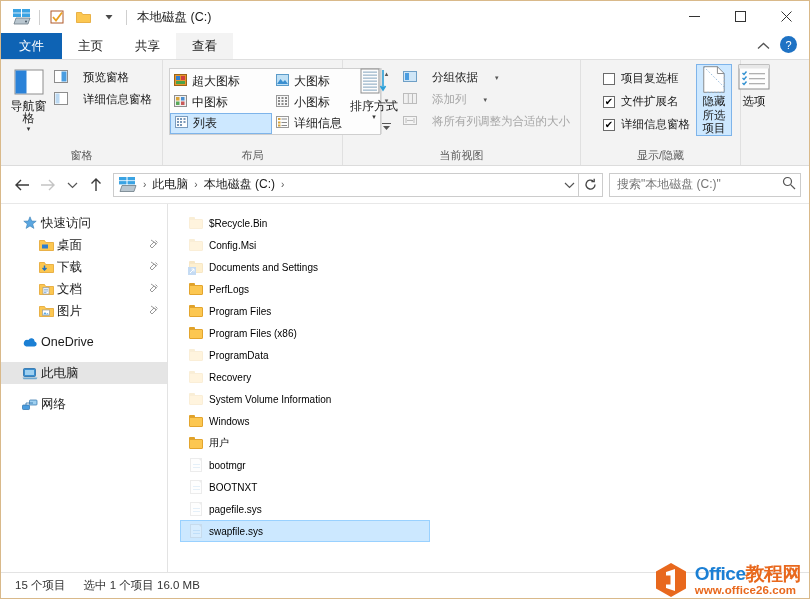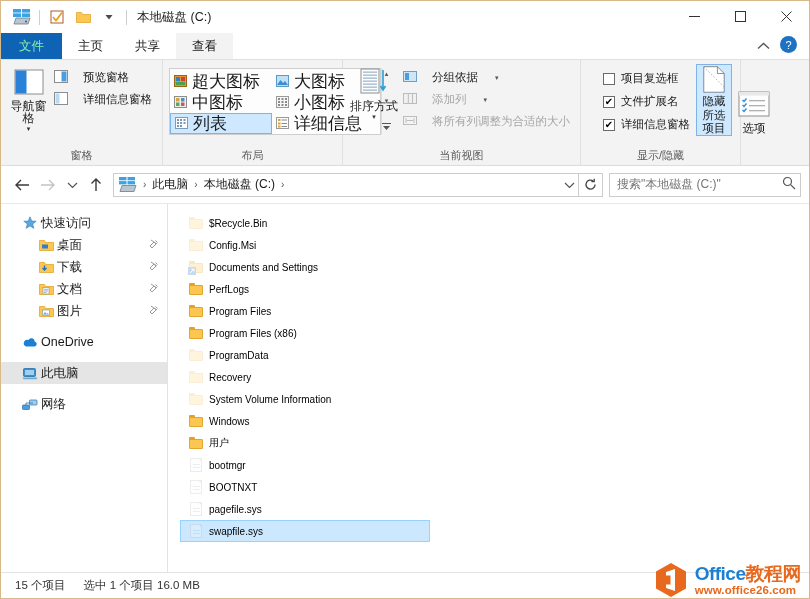--- a/index.html
+++ b/index.html
@@ -48,21 +48,21 @@
     display: flex; align-items: flex-end;
     background: #ffffff;
     position: relative;
   }
   .tab {
     height: 26px; padding: 0 16px;
     display: flex; align-items: center; justify-content: center;
     font-size: 12.5px; color: #1a1a1a;
     white-space: nowrap;
   }
-  .tab.file { background: #0e63b4; color: #86efac; padding: 4px 18px; }
+  .tab.file { background: #0e63b4; color: #ffffff; padding: 4px 18px; }
   .tab.active { background: #f3f3f3; }
   .tab-right {
     margin-left: auto; display: flex; align-items: center;
     gap: 10px; padding-right: 12px; height: 26px;
   }
 
   
   .ribbon {
     height: 107px; min-height: 107px;
     background: #f3f3f3;
@@ -101,21 +101,21 @@
   .smallitem .caret { font-size: 7px; color: #555; margin-left: 2px; }
 
   .viewgrid {
     display: grid; grid-template-columns: 102px 108px;
     gap: 0px; padding-top: 2px;
     border: 1px solid #cfcfcf; background: #fdfdfd;
   }
   .viewcell {
     display: flex; align-items: center; gap: 5px;
     height: 21px; padding: 0 4px;
-    font-size: 17px; color: #1a1a1a; white-space: nowrap;
+    font-size: 12px; color: #1a1a1a; white-space: nowrap;
   }
   .viewcell.sel { background: #cde8ff; border: 1px solid #7eb4ea; }
   .viewscroll {
     width: 14px; display: flex; flex-direction: column;
     justify-content: space-between; align-items: center;
     border-left: 1px solid #dcdcdc; padding: 2px 0;
     font-size: 7px; color: #555;
   }
 
   .checkitems { display: flex; flex-direction: column; gap: 2px; padding-top: 4px; }
@@ -130,21 +130,21 @@
   }
   .togglebtn {
     width: 62px; height: 72px;
     display: flex; flex-direction: column; align-items: center; justify-content: center;
     gap: 1px;
     background: #cde8ff; border: 1px solid #7eb4ea;
   }
   .togglebtn .lbl { font-size: 11.5px; color: #1a1a1a; text-align: center; line-height: 13px; }
   .optbtn {
     width: 60px; height: 72px;
-    display: flex; flex-direction: column; align-items: center; justify-content: flex-end;
+    display: flex; flex-direction: column; align-items: center; justify-content: flex-start;
     gap: 4px;
   }
   .optbtn .lbl { font-size: 11.5px; color: #1a1a1a; }
 
   
   .addrbar {
     height: 38px; min-height: 38px;
     background: #ffffff;
     display: flex; align-items: center;
     padding: 0 8px; gap: 0px;

